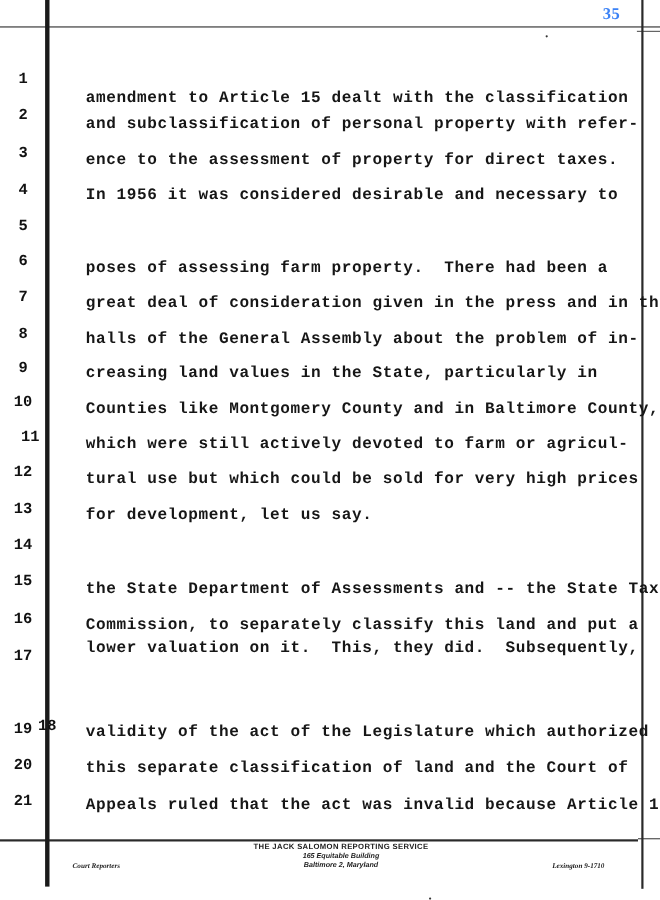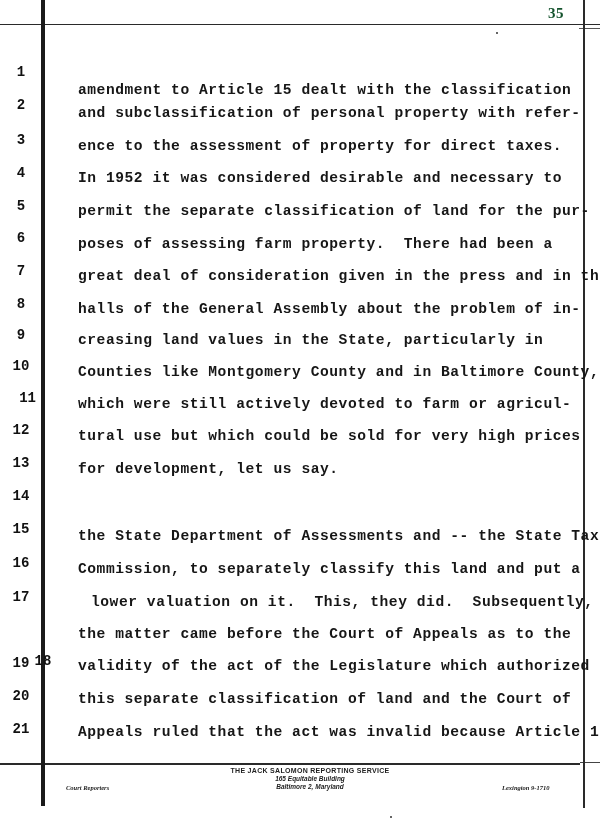--- a/index.html
+++ b/index.html
@@ -57,21 +57,21 @@
       width: 2px; height: 808px;
       background: #2a2a2a;
     }
     .page-number {
       position: absolute;
       left: 548px; top: 5px;
       font-family: "Liberation Serif", "DejaVu Serif", serif;
       font-size: 15px;
       font-weight: bold;
       letter-spacing: 0.5px;
-      color: #14532d;
+      color: #3b82f6;
       text-align: right;
     }
     .stray-dot {
       position: absolute;
       width: 2px; height: 2px;
       background: #333;
       border-radius: 1px;
     }
     
     .line-num {
@@ -171,34 +171,32 @@
   <div class="line-num" style="top:555px;">16</div>
   <div class="line-num" style="top:589px;">17</div>
   <div class="line-num" style="top:653px;margin-left:22px;">18</div>
   <div class="line-num" style="top:655px;">19</div>
   <div class="line-num" style="top:688px;">20</div>
   <div class="line-num" style="top:721px;">21</div>
 
   <div class="text-line" style="top:82px;">amendment to Article 15 dealt with the classification</div>
   <div class="text-line" style="top:105px;">and subclassification of personal property with refer-</div>
   <div class="text-line" style="top:138px;">ence to the assessment of property for direct taxes.</div>
-  <div class="text-line" style="top:170px;">In 1952 it was considered desirable and necessary to</div>
-  <div class="text-line" style="top:203px;">permit the separate classification of land for the pur-</div>
+  <div class="text-line" style="top:170px;">In 1956 it was considered desirable and necessary to</div>
   <div class="text-line" style="top:236px;">poses of assessing farm property.  There had been a</div>
   <div class="text-line" style="top:268px;">great deal of consideration given in the press and in the</div>
   <div class="text-line" style="top:301px;">halls of the General Assembly about the problem of in-</div>
   <div class="text-line" style="top:332px;">creasing land values in the State, particularly in</div>
   <div class="text-line" style="top:364px;">Counties like Montgomery County and in Baltimore County,</div>
   <div class="text-line" style="top:396px;">which were still actively devoted to farm or agricul-</div>
   <div class="text-line" style="top:428px;">tural use but which could be sold for very high prices</div>
   <div class="text-line" style="top:461px;">for development, let us say.</div>
   <div class="text-line" style="top:528px;">the State Department of Assessments and -- the State Tax</div>
   <div class="text-line" style="top:561px;">Commission, to separately classify this land and put a</div>
-  <div class="text-line" style="top:594px;margin-left:13px;">lower valuation on it.  This, they did.  Subsequently,</div>
-  <div class="text-line" style="top:626px;">the matter came before the Court of Appeals as to the</div>
+  <div class="text-line" style="top:582px;">lower valuation on it.  This, they did.  Subsequently,</div>
   <div class="text-line" style="top:691px;">this separate classification of land and the Court of</div>
   <div class="text-line" style="top:658px;">validity of the act of the Legislature which authorized</div>
   <div class="text-line" style="top:724px;">Appeals ruled that the act was invalid because Article 15</div>
 
   <div class="footer-center">
     <div class="firm">THE JACK SALOMON REPORTING SERVICE</div>
     <div class="addr">165 Equitable Building</div>
     <div class="addr">Baltimore 2, Maryland</div>
   </div>
   <div class="footer-left">Court Reporters</div>

